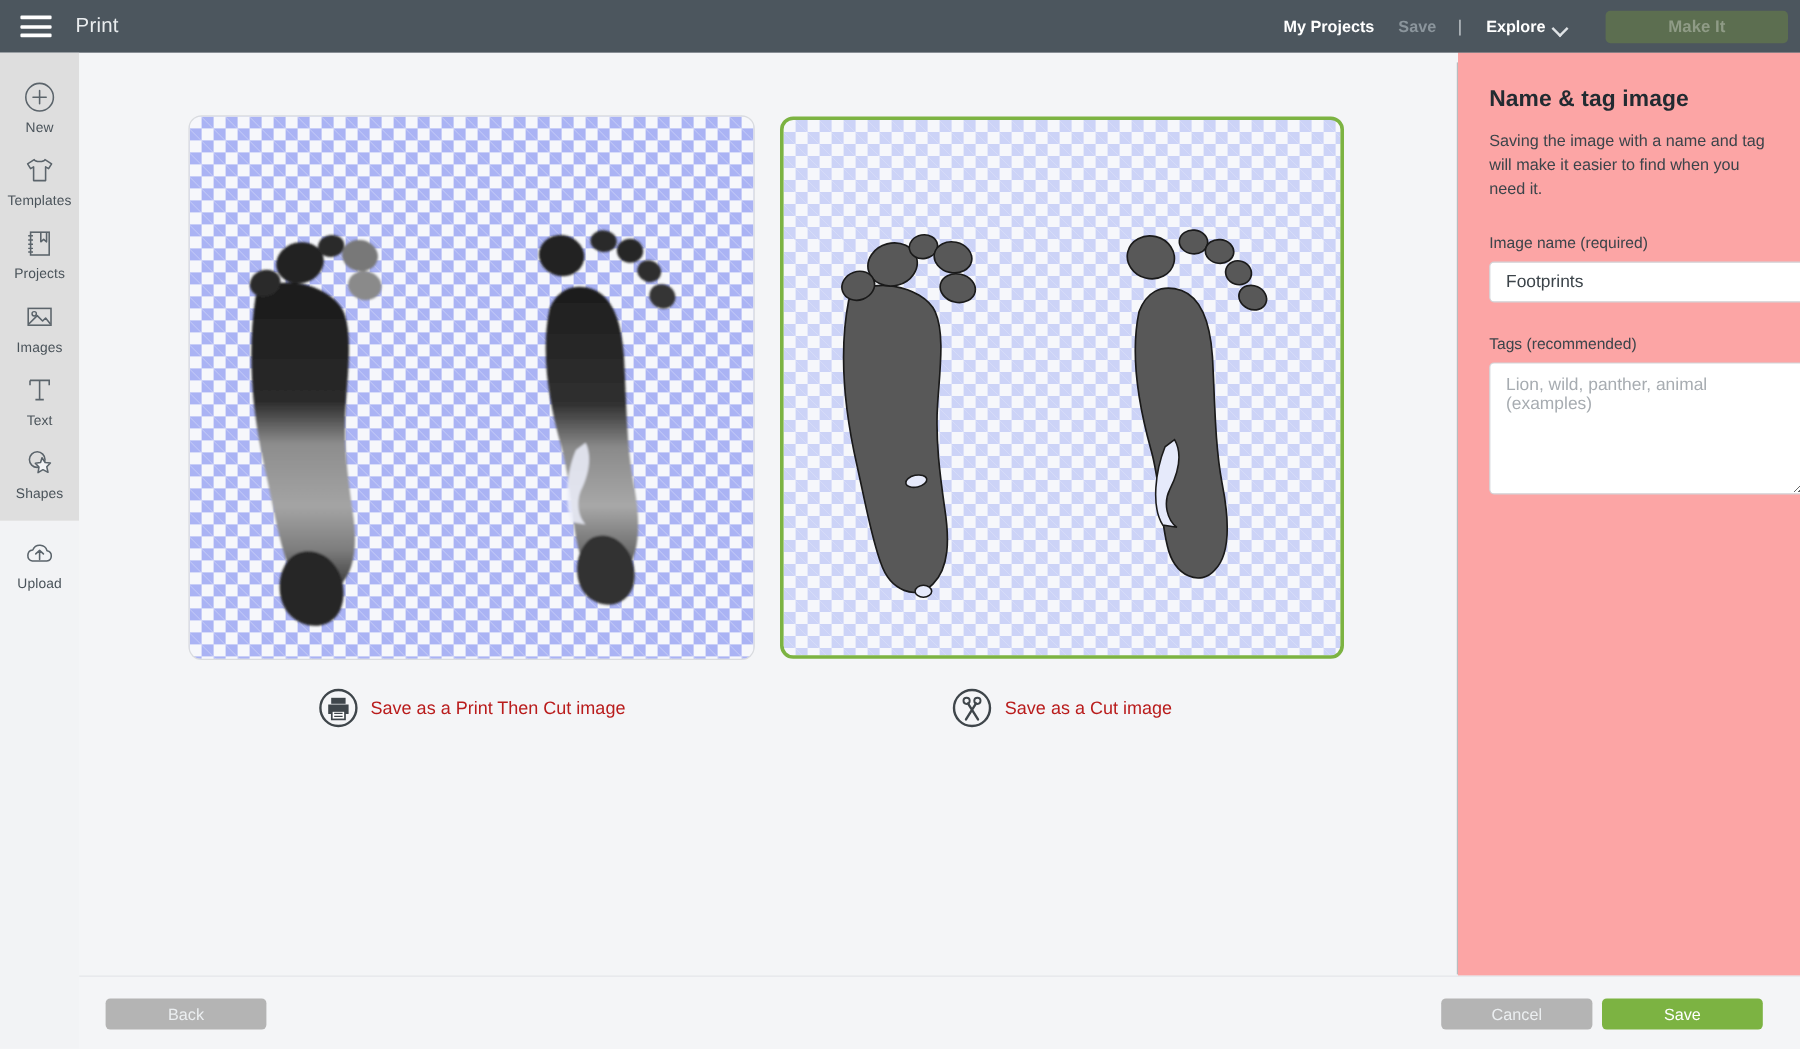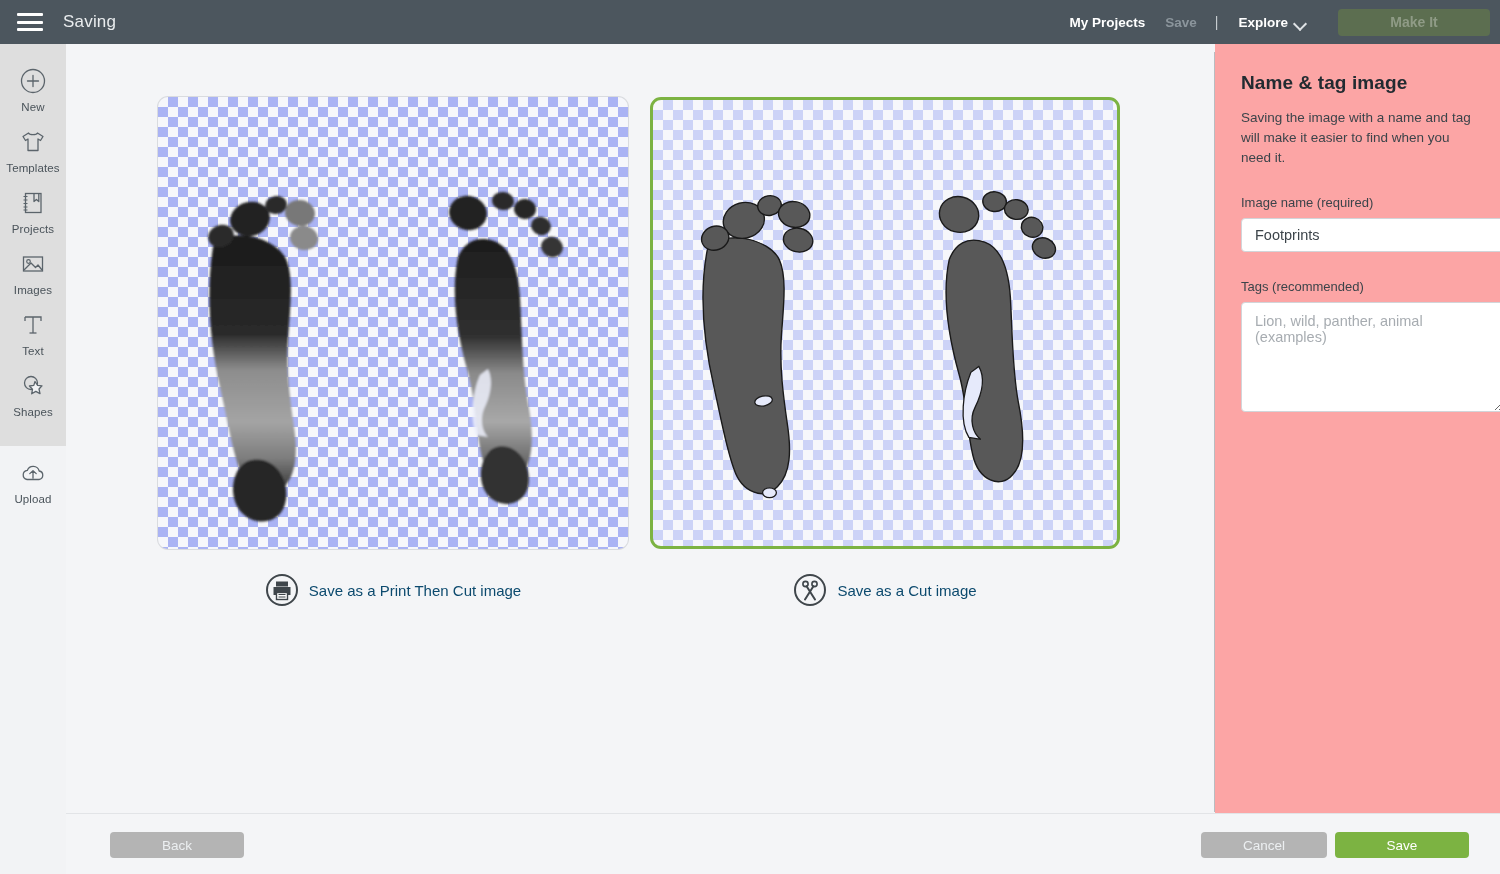--- a/index.html
+++ b/index.html
@@ -48,21 +48,21 @@
     margin-left: 26px; width: 152px; height: 27px; border-radius: 4px;
     background: #5c6e50; color: #8f9b86; font-size: 14px; font-weight: bold;
     display: flex; align-items: center; justify-content: center; cursor: default;
   }
 
   
   .rail {
     position: absolute; left: 0; top: 44px; width: 66px; height: 830px;
     background: #f2f3f5;
   }
-  .rail-top { background: #dedede; padding-top: 14px; padding-bottom: 22px; }
+  .rail-top { background: #dedede; padding-top: 14px; padding-bottom: 10px; }
   .rail-item {
     width: 66px; padding: 8px 0 6px; display: flex; flex-direction: column;
     align-items: center; gap: 5px; cursor: pointer;
   }
   .rail-item .ico { width: 30px; height: 30px; display: block; }
   .rail-item .lbl { font-size: 11.5px; color: #4a535a; letter-spacing: .1px; }
   .rail-bottom { background: #f2f3f5; padding-top: 4px; padding-bottom: 16px; }
 
   
   .main {
@@ -99,21 +99,21 @@
     border: 3px solid #7cb342;
     border-radius: 11px;
   }
   .thumb svg { position: absolute; left: 0; top: 0; width: 100%; height: 100%; }
 
   .opt-row {
     margin-top: 24px; display: flex; align-items: center; justify-content: center;
     gap: 10px; cursor: pointer;
   }
   .opt-icon { width: 34px; height: 34px; flex: none; }
-  .opt-label { font-size: 15px; color: #0c4a6e; }
+  .opt-label { font-size: 15px; color: #b91c1c; }
 
   
   .divider {
     position: absolute; left: 1214px; top: 52px; width: 1px; height: 760px;
     background: #b9bcc0;
   }
   .panel {
     position: absolute; left: 1215px; top: 44px; width: 285px; height: 769px;
     background: #fca5a5; padding: 28px 24px 0 26px;
   }
@@ -142,36 +142,36 @@
   .bottombar {
     position: absolute; left: 66px; top: 814px; width: 1434px; height: 60px;
     background: #f4f5f7;
   }
   .btn {
     position: absolute; height: 26px; border-radius: 4px; border: none;
     font-family: "Liberation Sans", sans-serif; font-size: 13.5px;
     display: flex; align-items: center; justify-content: center;
     cursor: pointer;
   }
-  .btn.back   { left: 44px;   top: 18px; width: 134px; background: #b4b4b4; color: #eceff1; }
+  .btn.back   { left: 22px;   top: 18px; width: 134px; background: #b4b4b4; color: #eceff1; }
   .btn.cancel { left: 1135px; top: 18px; width: 126px; background: #b4b4b4; color: #eceff1; }
   .btn.save   { left: 1269px; top: 18px; width: 134px; background: #7cb342; color: #ffffff; }
 </style>
 </head>
 <body>
 
 <div class="app">
 
   <div class="topbar">
     <div class="hamburger">
       <span></span>
         <span></span>
         <span></span>
     </div>
-    <div class="app-title">Saving</div>
+    <div class="app-title">Print</div>
 
     <div class="doc-title">Untitled</div>
 
     <div class="topbar-right">
       <div class="tb-link">My Projects</div>
       <div class="tb-link dim">Save</div>
       <div class="tb-sep">|</div>
       <div class="tb-explore">
         <span class="lbl">Explore</span>
         <span class="chev"></span>

